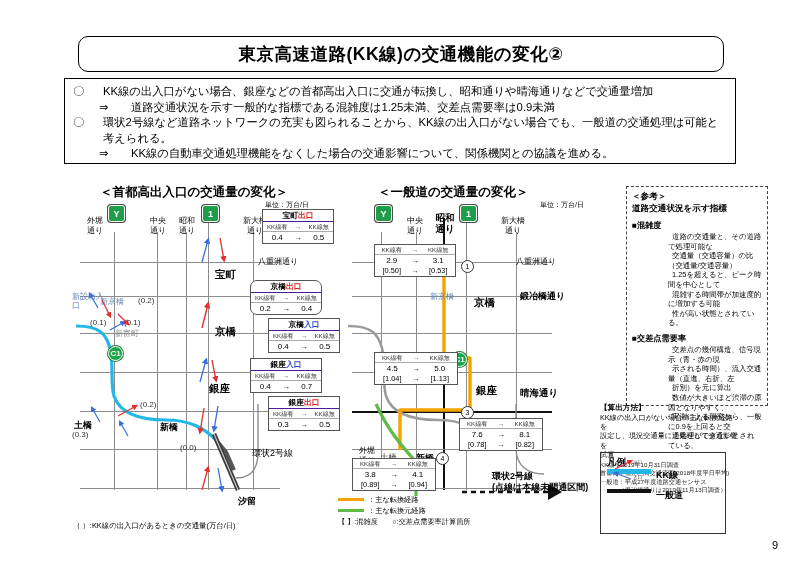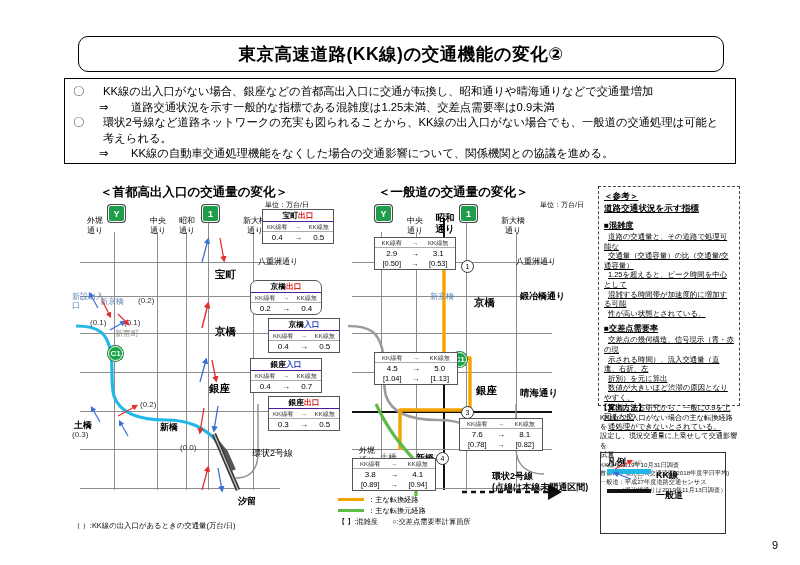--- a/index.html
+++ b/index.html
@@ -79,27 +79,27 @@
     font-size:6.2px;line-height:9px;white-space:nowrap;
   }
   .dbox .rw.sep{border-bottom:1px solid #aaa;color:#333;}
   .dbox .rw .c{flex:1;text-align:center;}
   .dbox .rw .a{width:13px;text-align:center;}
   .dbox .rw.val{font-size:8px;line-height:11px;}
   .dbox .rw.cong{font-size:7.4px;line-height:10px;}
 
   
   .ref{
-    position:absolute;left:598px;top:186px;width:142px;height:220px;
-    border:1.2px dashed #444;box-sizing:border-box;padding:4px 5px;text-decoration:underline;
+    position:absolute;left:626px;top:186px;width:142px;height:220px;
+    border:1.2px dashed #444;box-sizing:border-box;padding:4px 5px;
   }
   .ref h4{margin:0;font-size:8.6px;font-weight:bold;}
   .ref .t{font-size:7.4px;line-height:9.6px;margin:0;}
   .ref .hd2{font-size:8.2px;font-weight:bold;margin:5px 0 1px;}
-  .ref .ind{text-indent:4px;}
+  .ref .ind{text-indent:4px;margin-left:36px;}
 
   .calc{position:absolute;left:600px;top:403px;width:140px;}
   .calc .h{font-size:7.6px;font-weight:bold;}
   .calc .t{font-size:7.2px;line-height:9.2px;}
   .calc .src{font-size:6.2px;line-height:8.4px;color:#222;}
 
   .legend-box{
     position:absolute;left:600px;top:452px;width:126px;height:82px;
     border:1px solid #333;box-sizing:border-box;padding:3px 6px;
   }
@@ -389,21 +389,21 @@
   <div class="sm-lab" style="left:430px;top:291px;color:#5b7fb5;">新京橋</div>
   <div class="ringlab" style="left:492px;top:471px;width:110px;white-space:pre-line;line-height:11px;">環状2号線
 (点線は本線未開通区間)</div>
 
   <div class="node" style="left:452px;top:352px;">C1</div>
   <div class="circ-num" style="left:461px;top:260px;">1</div>
   <div class="circ-num" style="left:440px;top:368px;">2</div>
   <div class="circ-num" style="left:461px;top:406px;">3</div>
   <div class="circ-num" style="left:436px;top:452px;">4</div>
 
-  <div class="dbox" style="left:374px;top:237px;width:80px;">
+  <div class="dbox" style="left:374px;top:244px;width:80px;">
     <div class="rw sep">
       <span class="c">KK線有</span>
       <span class="a">→</span>
       <span class="c">KK線無</span>
     </div>
     <div class="rw val">
       <span class="c">2.9</span>
       <span class="a">→</span>
       <span class="c">3.1</span>
     </div>

